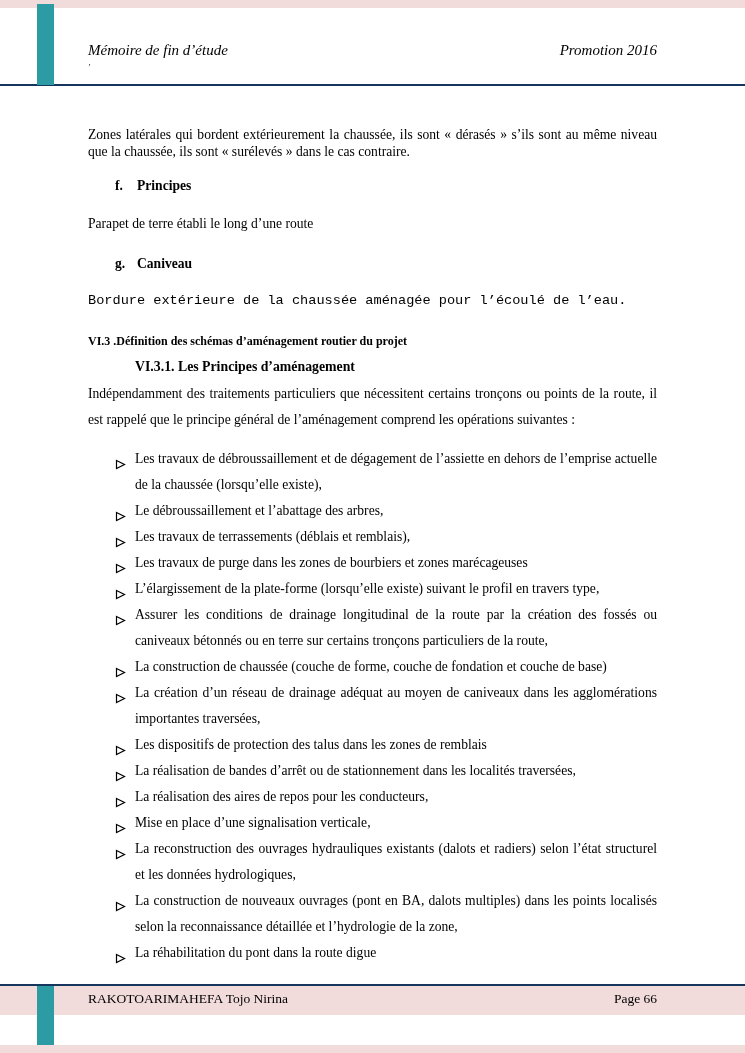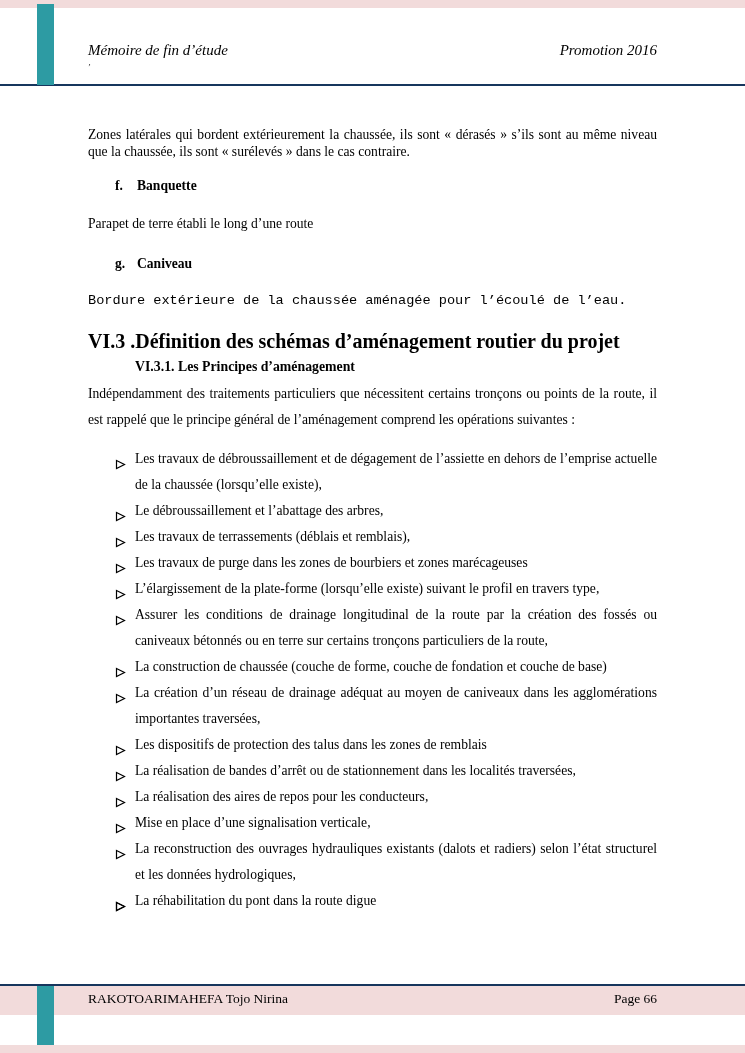--- a/index.html
+++ b/index.html
@@ -38,21 +38,21 @@
 
   
   .content { position: absolute; top: 112px; left: 88px; width: 569px; font-size: 13.6px; }
   .para-zones { text-align: justify; line-height: 17.5px; }
   .sub-item { margin-top: 17px; padding-left: 27px; font-weight: bold; }
   .sub-item.g { margin-top: 24px; }
   .sub-label { display: inline-block; width: 22px; }
   .def-line { line-height: 17px; }
   .def-banquette { margin-top: 21px; }
   .def-caniveau  { margin-top: 20px; font-family: Liberation Mono, monospace; }
-  .section-title { margin-top: 22px; font-weight: bold; font-size: 20px; line-height: 20px; }
+  .section-title { margin-top: 22px; font-weight: bold; font-size: 12px; line-height: 20px; }
   .subsection-title { margin-top: 8px; padding-left: 47px; font-weight: bold; font-size: 13.8px; }
   .principles-intro { margin-top: 6px; text-align: justify; line-height: 26px; }
   .bullet-list { margin-top: 6px; }
   .li { position: relative; padding-left: 47px; text-align: justify; line-height: 26px; }
   .li .bullet { position: absolute; left: 27px; top: 7px; width: 11px; height: 11px; }
 </style>
 </head>
 <body>
 
 <div class="page">
@@ -65,21 +65,21 @@
     <span>Mémoire de fin d’étude</span>
     <span>Promotion 2016</span>
   </div>
   <div class="header-stray">’</div>
 
   <div class="content">
 
     <p class="para-zones">Zones latérales qui bordent extérieurement la chaussée, ils sont « dérasés » s’ils sont au même niveau que la chaussée, ils sont « surélevés » dans le cas contraire.</p>
 
     <div class="sub-item f">
-      <span class="sub-label">f.</span><span>Banquette</span>
+      <span class="sub-label">f.</span><span>Principes</span>
     </div>
 
     <p class="def-line def-banquette">Parapet de terre établi le long d’une route</p>
 
     <div class="sub-item g">
       <span class="sub-label">g.</span><span>Caniveau</span>
     </div>
 
     <p class="def-line def-caniveau">Bordure extérieure de la chaussée aménagée pour l’écoulé de l’eau.</p>
 
@@ -207,20 +207,21 @@
           </span>
           <span class="li-text">La reconstruction des ouvrages hydrauliques existants (dalots et radiers) selon l’état structurel et les données hydrologiques,</span>
         </div>
 
         <div class="li">
           <span class="bullet">
             <svg width="11" height="11" viewBox="0 0 11 11">
               <path d="M1.5,1.5 L9.5,5.5 L1.5,9.5 Z" fill="none" stroke="#000000" stroke-width="1.2"></path>
             </svg>
           </span>
+          <span class="li-text">La construction de nouveaux ouvrages (pont en BA, dalots multiples) dans les points localisés selon la reconnaissance détaillée et l’hydrologie de la zone,</span>
         </div>
 
         <div class="li">
           <span class="bullet">
             <svg width="11" height="11" viewBox="0 0 11 11">
               <path d="M1.5,1.5 L9.5,5.5 L1.5,9.5 Z" fill="none" stroke="#000000" stroke-width="1.2"></path>
             </svg>
           </span>
           <span class="li-text">La réhabilitation du pont dans la route digue</span>
         </div>

